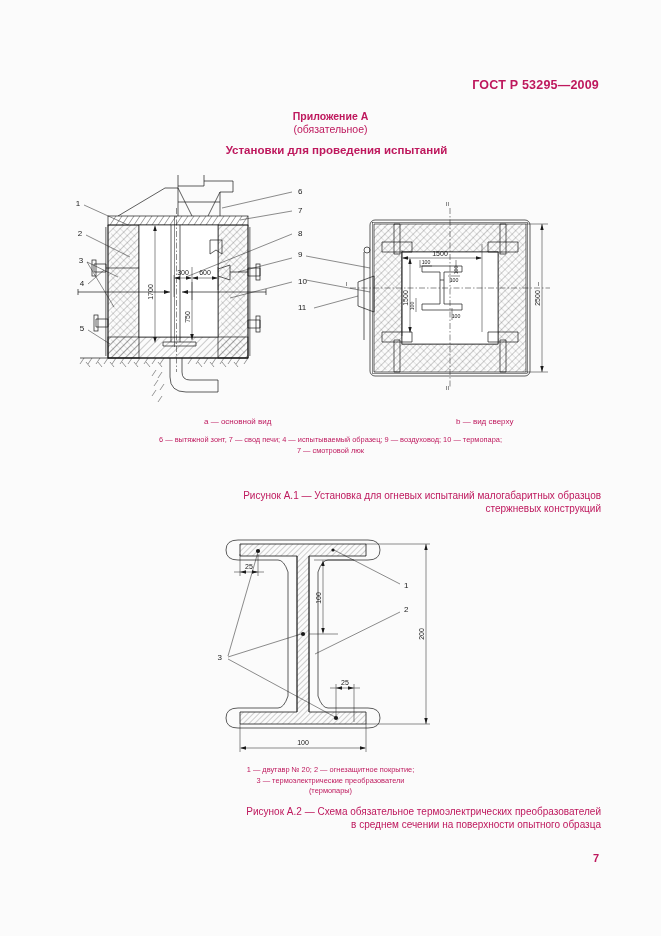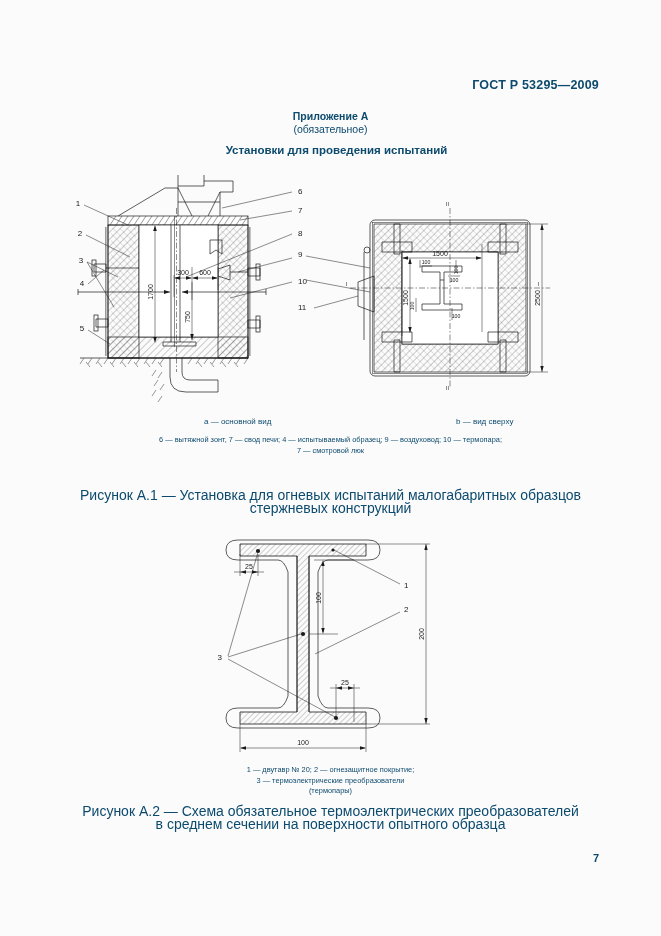--- a/index.html
+++ b/index.html
@@ -8,21 +8,21 @@
     background: #8a8a8a;
   }
   .page {
     position: relative;
     width: 661px;
     height: 936px;
     background: #fbfbfb;
     margin: 0 auto;
     overflow: hidden;
     font-family: "Liberation Sans", sans-serif;
-    color: #0c4a6e;
+    color: #be185d;
   }
   .hdr {
     position: absolute;
     top: 78px;
     right: 62px;
     font-size: 12.5px;
     font-weight: bold;
     letter-spacing: 0.2px;
     white-space: nowrap;
   }
@@ -55,22 +55,22 @@
     left: 40px;
     width: 581px;
     text-align: center;
     font-size: 7.4px;
     line-height: 10.5px;
   }
   .figcap {
     position: absolute;
     left: 60px;
     width: 541px;
-    text-align: center;
-    font-size: 14px;
+    text-align: right;
+    font-size: 10px;
     line-height: 13px;
   }
   .pageno {
     position: absolute;
     right: 62px;
     bottom: 72px;
     font-size: 11px;
     font-weight: bold;
   }
   svg { display: block; }

